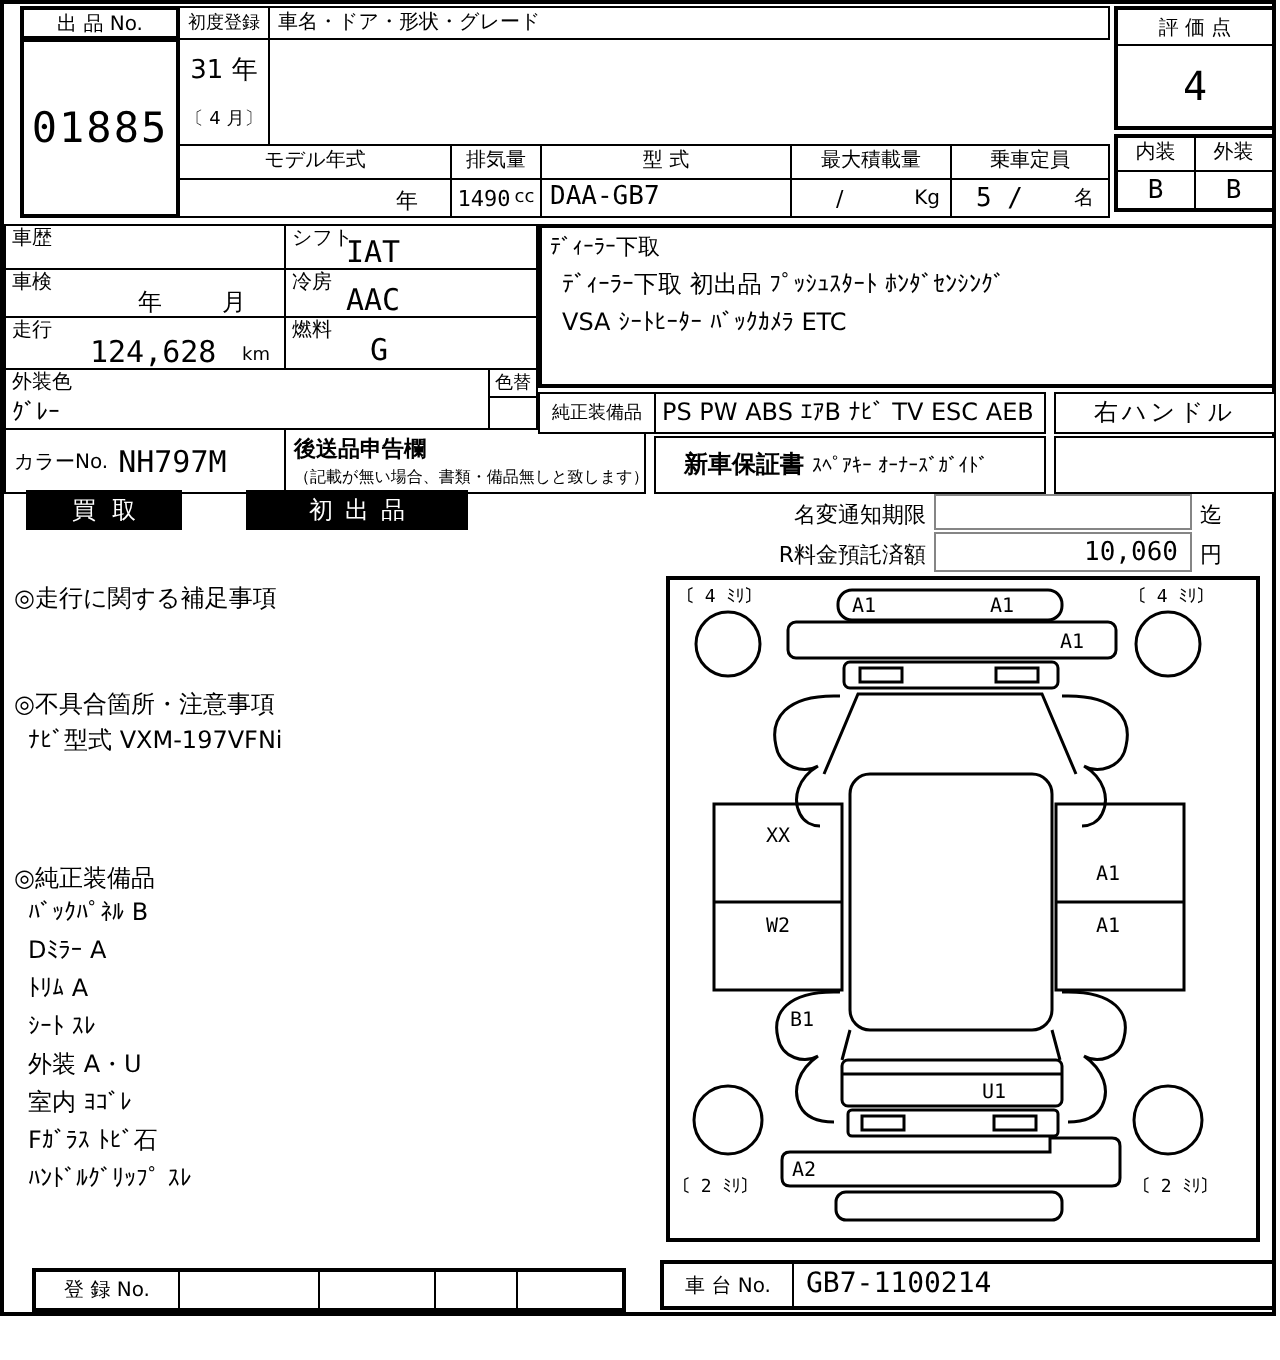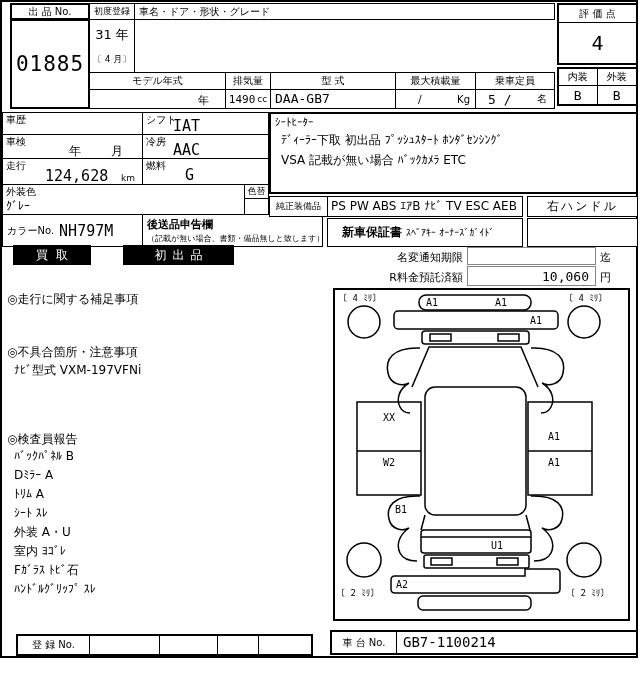--- a/index.html
+++ b/index.html
@@ -111,23 +111,23 @@
   <div class="cell" style="left:2px;top:214px;width:141px;height:33px;display:flex;align-items:center;">
     <span style="font-size:10px;margin-left:4px;">カラーNo.</span>
     <span class="mono" style="font-size:15px;margin-left:5px;">NH797M</span>
   </div>
   <div class="cell" style="left:142px;top:214px;width:181px;height:33px;">
     <div style="font-size:11px;font-weight:bold;padding:2px 0 0 4px;">後送品申告欄</div>
     <div style="font-size:8px;padding:1px 0 0 4px;white-space:nowrap;">（記載が無い場合、書類・備品無しと致します）</div>
   </div>
 
   <div class="cell b2" style="left:269px;top:112px;width:369px;height:82px;">
-    <div style="font-size:11px;padding:2px 0 0 4px;">ｼｰﾄﾋｰﾀｰ</div>
+    <div style="font-size:11px;padding:2px 0 0 4px;">ﾃﾞｨｰﾗｰ下取</div>
     <div style="font-size:12px;padding:3px 0 0 10px;white-space:nowrap;">ﾃﾞｨｰﾗｰ下取 初出品 ﾌﾟｯｼｭｽﾀｰﾄ ﾎﾝﾀﾞｾﾝｼﾝｸﾞ</div>
-    <div style="font-size:12px;padding:3px 0 0 10px;white-space:nowrap;">VSA 記載が無い場合 ﾊﾞｯｸｶﾒﾗ ETC</div>
+    <div style="font-size:12px;padding:3px 0 0 10px;white-space:nowrap;">VSA ｼｰﾄﾋｰﾀｰ ﾊﾞｯｸｶﾒﾗ ETC</div>
   </div>
 
   <div class="cell ctr" style="left:269px;top:196px;width:59px;height:21px;font-size:9px;">純正装備品</div>
   <div class="cell" style="left:327px;top:196px;width:196px;height:21px;font-size:12px;line-height:19px;padding-left:3px;white-space:nowrap;">PS PW ABS ｴｱB ﾅﾋﾞ TV ESC AEB</div>
   <div class="cell ctr" style="left:527px;top:196px;width:111px;height:21px;font-size:12px;letter-spacing:2px;">右ハンドル</div>
 
   <div class="cell" style="left:327px;top:218px;width:196px;height:29px;display:flex;align-items:center;">
     <span style="font-size:12px;font-weight:bold;margin-left:14px;">新車保証書</span>
     <span style="font-size:10px;margin-left:4px;white-space:nowrap;">ｽﾍﾟｱｷｰ ｵｰﾅｰｽﾞｶﾞｲﾄﾞ</span>
   </div>
@@ -142,21 +142,21 @@
 
   <div class="abs" style="left:340px;top:270px;width:123px;font-size:11px;text-align:right;">R料金預託済額</div>
   <div class="abs gray" style="left:467px;top:266px;width:129px;height:20px;background:#fff;display:flex;align-items:center;justify-content:flex-end;">
     <span class="mono" style="font-size:13px;margin-right:6px;">10,060</span>
   </div>
   <div class="abs" style="left:600px;top:270px;font-size:11px;">円</div>
 
   <div class="note" style="left:7px;top:291px;">◎走行に関する補足事項</div>
   <div class="note" style="left:7px;top:344px;">◎不具合箇所・注意事項</div>
   <div class="note" style="left:14px;top:362px;">ﾅﾋﾞ型式 VXM-197VFNi</div>
-  <div class="note" style="left:7px;top:431px;">◎検査員報告</div>
+  <div class="note" style="left:7px;top:431px;">◎純正装備品</div>
   <div class="abs" style="left:14px;top:447px;width:280px;">
     <div class="ritem">ﾊﾞｯｸﾊﾟﾈﾙ B</div>
     <div class="ritem">Dﾐﾗｰ A</div>
     <div class="ritem">ﾄﾘﾑ A</div>
     <div class="ritem">ｼｰﾄ ｽﾚ</div>
     <div class="ritem">外装 A・U</div>
     <div class="ritem">室内 ﾖｺﾞﾚ</div>
     <div class="ritem">Fｶﾞﾗｽ ﾄﾋﾞ石</div>
     <div class="ritem">ﾊﾝﾄﾞﾙｸﾞﾘｯﾌﾟ ｽﾚ</div>
   </div>

